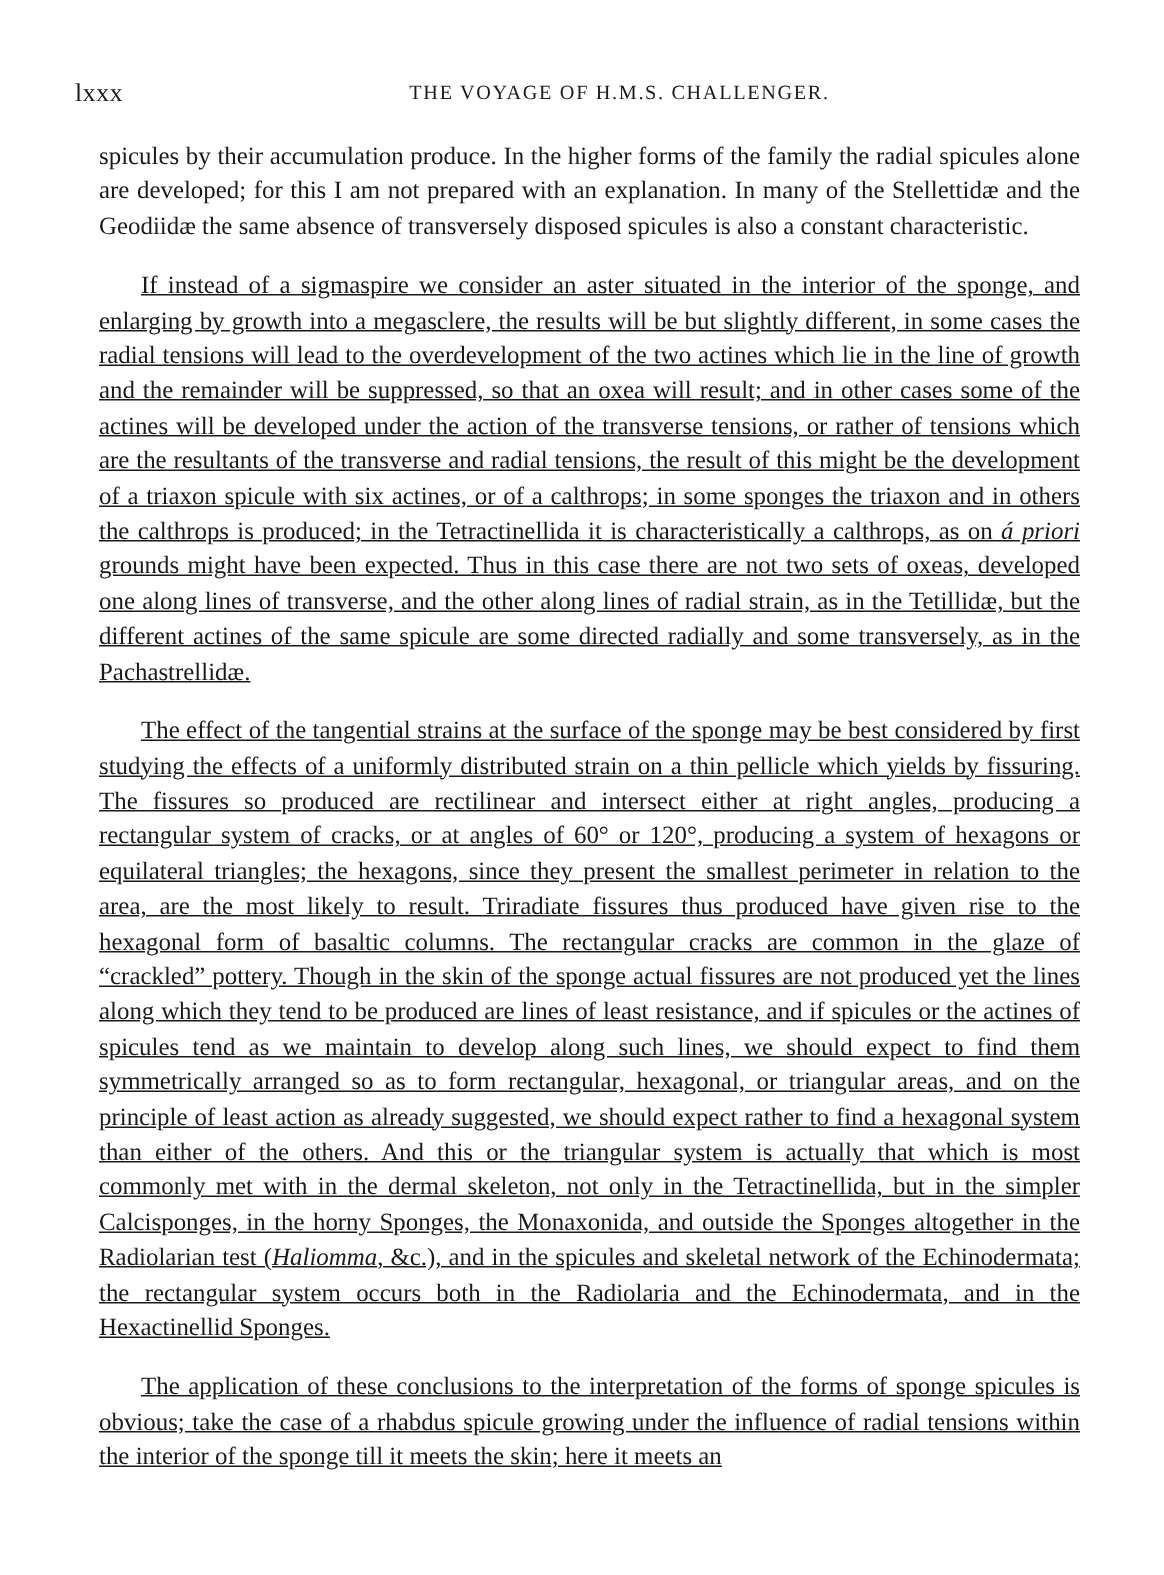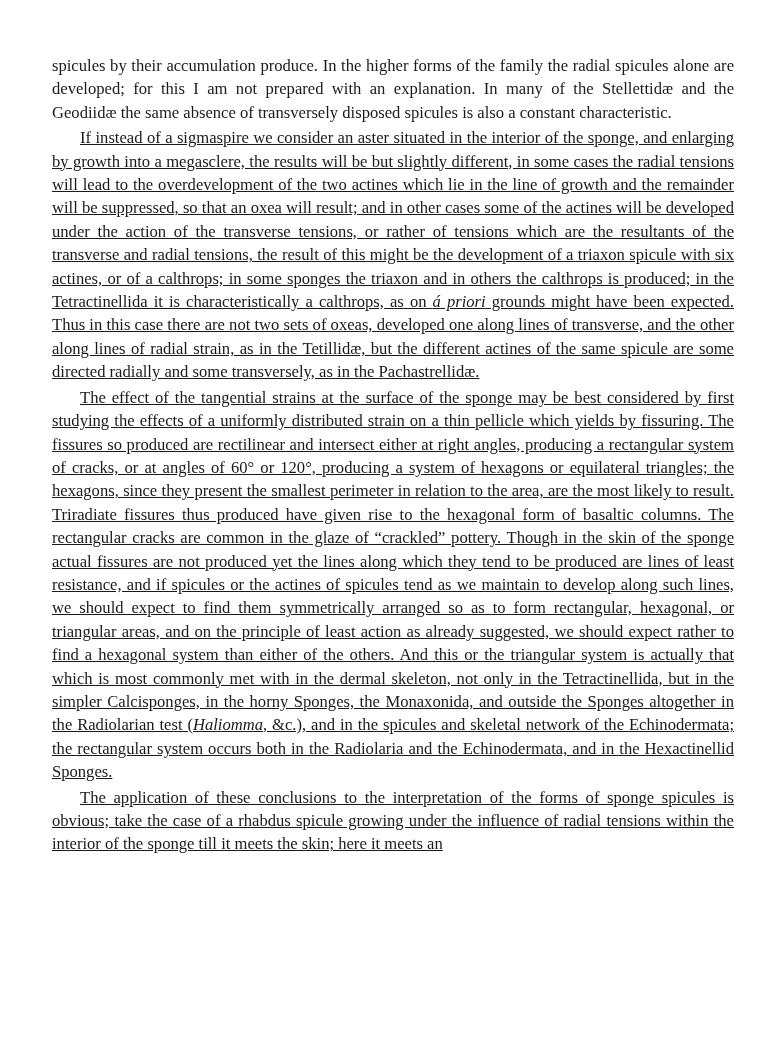--- a/index.html
+++ b/index.html
@@ -43,36 +43,40 @@
       letter-spacing: 1.1px;
       padding-left: 40px;
     }
     .body-text {
       font-size: 16.6px;
       line-height: 23.4px;
       text-align: justify;
       margin: 0;
     }
     .para {
-      margin: 2px;
+      margin: 16px;
       text-align: justify;
     }
     .para.indent {
       text-indent: 28px;
       text-decoration: underline;
     }
     .para.first {
       text-indent: 0;
     }
     em { font-style: italic; }
   </style>
 </head>
 <body>
 
 <div class="page">
+  <div class="running-head">
+    <span class="page-number">lxxx</span>
+    <span class="running-title">THE VOYAGE OF H.M.S. CHALLENGER.</span>
+  </div>
 
   <div class="body-text">
     <p class="para first">
       <span>spicules by their accumulation produce.  In the higher forms of the family the radial spicules alone are developed; for this I am not prepared with an explanation.  In many of the Stellettidæ and the Geodiidæ the same absence of transversely disposed spicules is also a constant characteristic.</span>
     </p>
     <p class="para indent">
       <span>If instead of a sigmaspire we consider an aster situated in the interior of the sponge, and enlarging by growth into a megasclere, the results will be but slightly different, in some cases the radial tensions will lead to the overdevelopment of the two actines which lie in the line of growth and the remainder will be suppressed, so that an oxea will result; and in other cases some of the actines will be developed under the action of the transverse tensions, or rather of tensions which are the resultants of the transverse and radial tensions, the result of this might be the development of a triaxon spicule with six actines, or of a calthrops; in some sponges the triaxon and in others the calthrops is produced; in the Tetractinellida it is characteristically a calthrops, as on </span><em>á priori</em><span> grounds might have been expected.  Thus in this case there are not two sets of oxeas, developed one along lines of transverse, and the other along lines of radial strain, as in the Tetillidæ, but the different actines of the same spicule are some directed radially and some transversely, as in the Pachastrellidæ.</span>
     </p>
     <p class="para indent">
       <span>The effect of the tangential strains at the surface of the sponge may be best considered by first studying the effects of a uniformly distributed strain on a thin pellicle which yields by fissuring.  The fissures so produced are rectilinear and intersect either at right angles, producing a rectangular system of cracks, or at angles of 60° or 120°, producing a system of hexagons or equilateral triangles; the hexagons, since they present the smallest perimeter in relation to the area, are the most likely to result.  Triradiate fissures thus produced have given rise to the hexagonal form of basaltic columns.  The rectangular cracks are common in the glaze of “crackled” pottery.  Though in the skin of the sponge actual fissures are not produced yet the lines along which they tend to be produced are lines of least resistance, and if spicules or the actines of spicules tend as we maintain to develop along such lines, we should expect to find them symmetrically arranged so as to form rectangular, hexagonal, or triangular areas, and on the principle of least action as already suggested, we should expect rather to find a hexagonal system than either of the others.  And this or the triangular system is actually that which is most commonly met with in the dermal skeleton, not only in the Tetractinellida, but in the simpler Calcisponges, in the horny Sponges, the Monaxonida, and outside the Sponges altogether in the Radiolarian test (</span><em>Haliomma</em><span>, &amp;c.), and in the spicules and skeletal network of the Echinodermata; the rectangular system occurs both in the Radiolaria and the Echinodermata, and in the Hexactinellid Sponges.</span>

